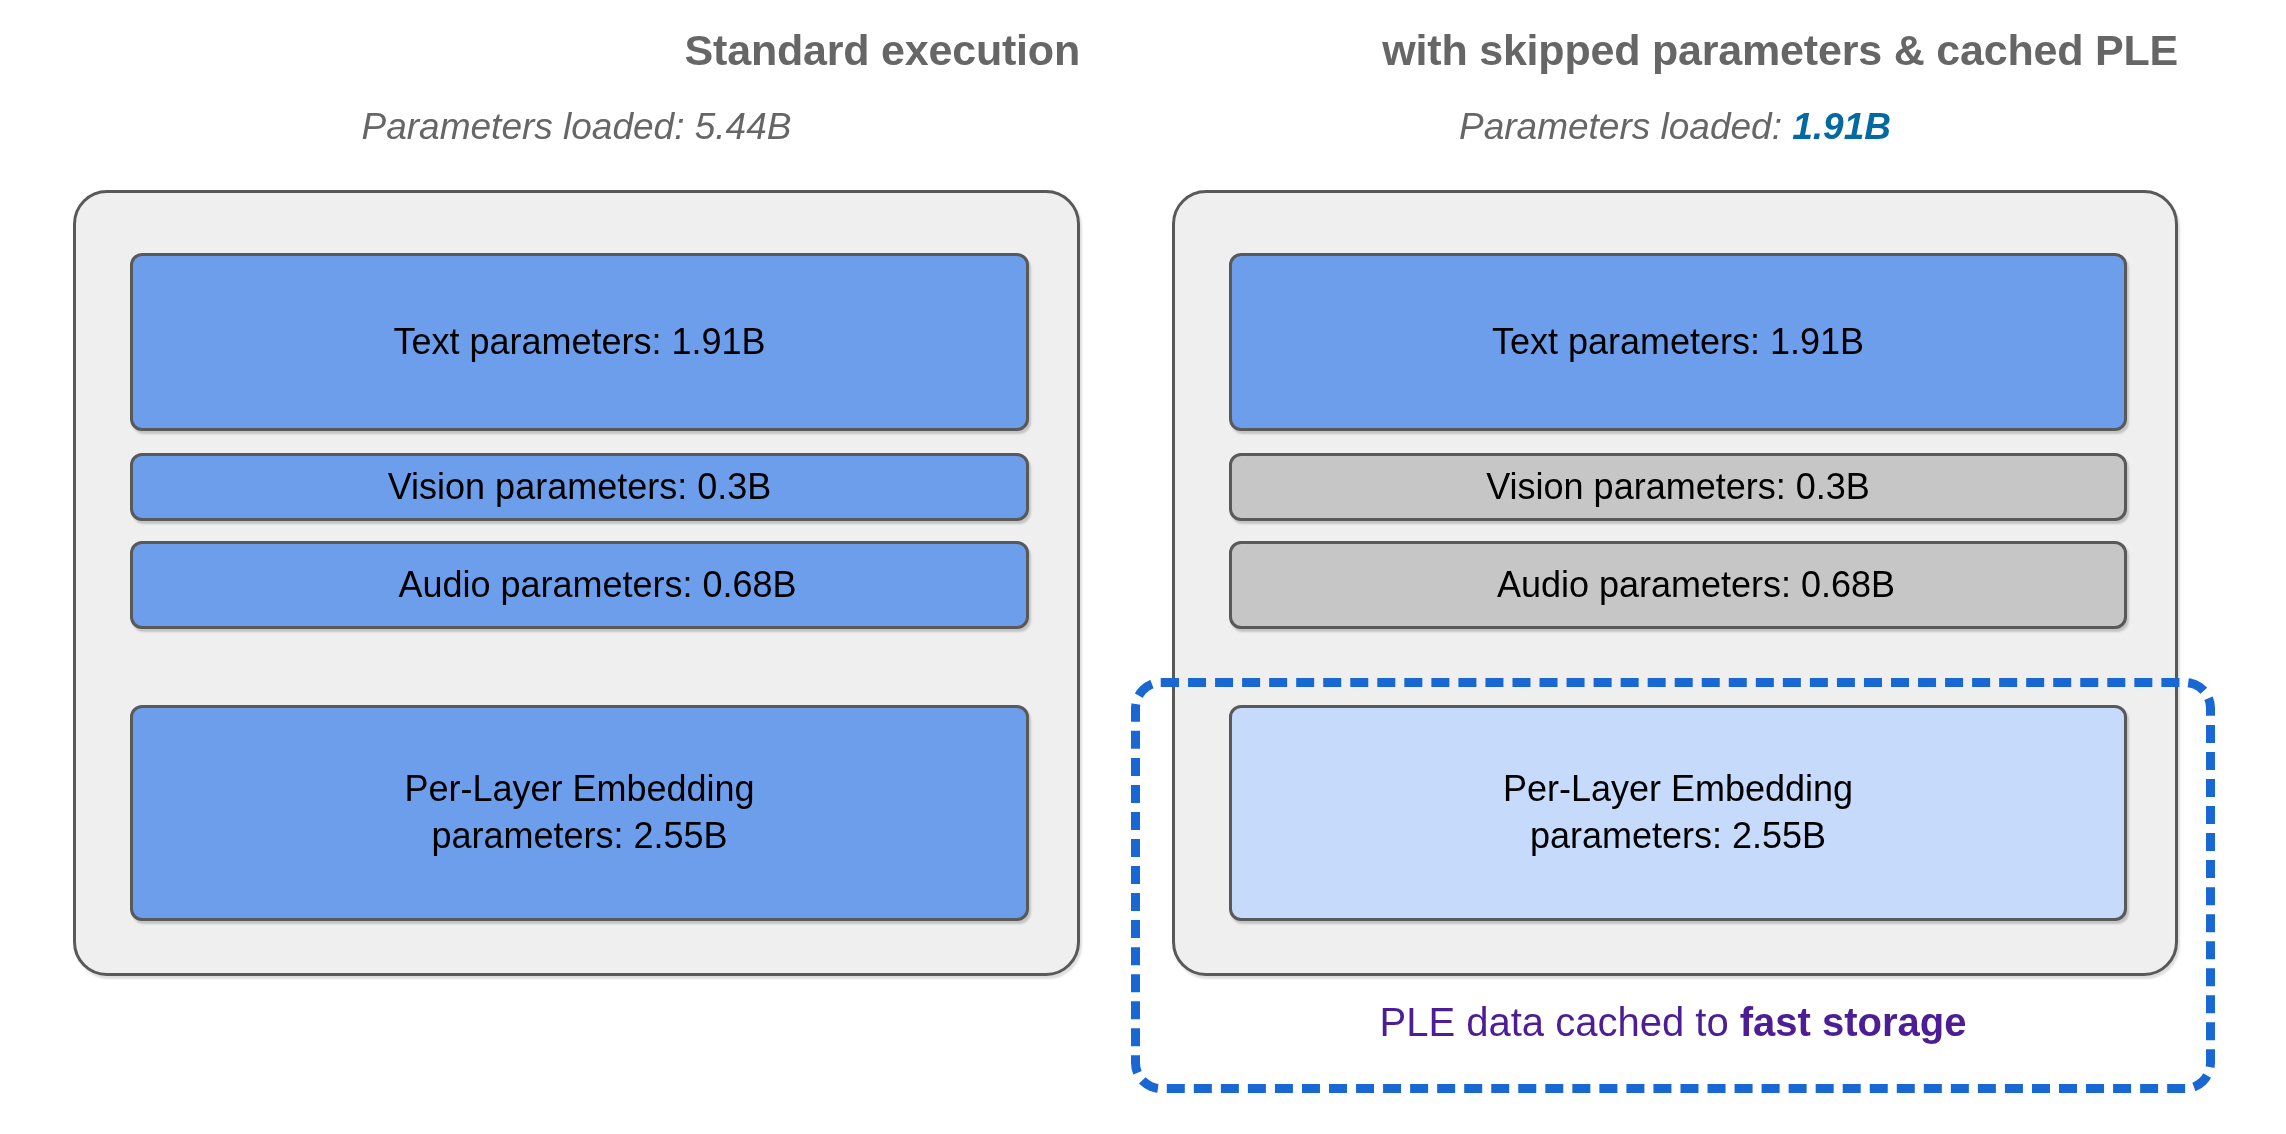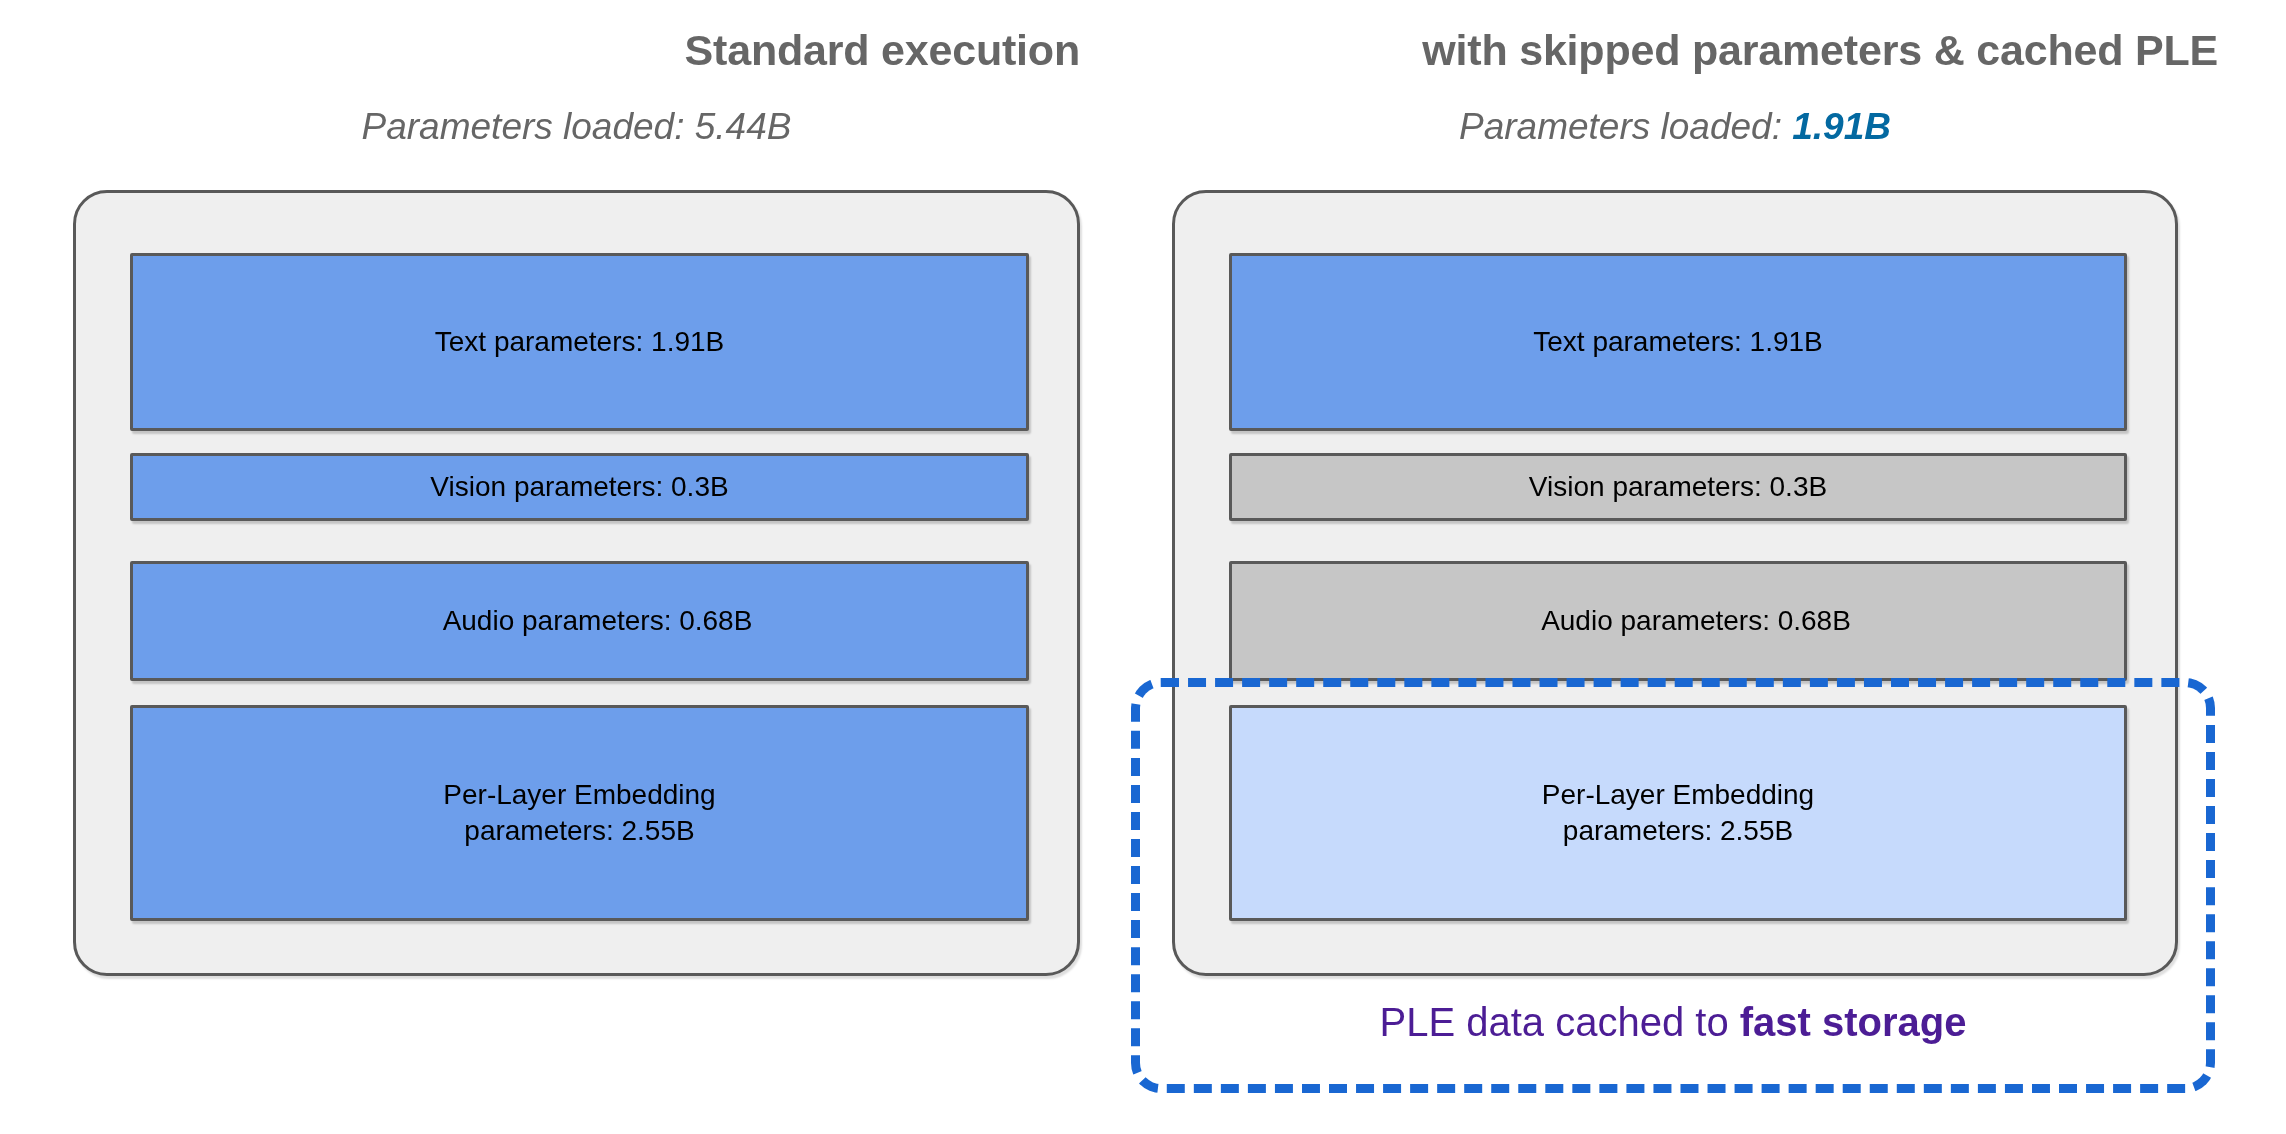--- a/index.html
+++ b/index.html
@@ -37,58 +37,58 @@
     font-size: 37px;
     font-weight: normal;
     color: #666666;
     white-space: nowrap;
     font-style: italic;
   }
   .col-subtitle b { font-weight: bold; color: #0369a1; }
 
   #left-title   { left: 73px;   top: 26px;  width: 1007px; }
   #left-sub     { left: 73px;   top: 106px; width: 1007px; }
-  #right-title  { left: 1212px; top: 26px;  width: 1006px; }
+  #right-title  { left: 1172px; top: 26px;  width: 1006px; }
   #right-sub    { left: 1172px; top: 106px; width: 1006px; }
 
   
   .panel {
     position: absolute;
     background: #efefef;
     border: 3px solid #595959;
     border-radius: 34px;
     box-sizing: border-box;
     box-shadow: 2px 3px 2px rgba(0,0,0,0.13);
   }
   #panel-left  { left: 73px;   top: 190px; width: 1007px; height: 786px; }
   #panel-right { left: 1172px; top: 190px; width: 1006px; height: 786px; }
 
   
   .block {
     position: absolute;
     box-sizing: border-box;
     border: 3px solid #595959;
-    border-radius: 2px;
+    border-radius: 12px;
     display: flex;
     align-items: center;
     justify-content: center;
     text-align: center;
     color: #000000;
-    font-size: 28px;
+    font-size: 36px;
     line-height: 1.30;
     box-shadow: 2px 3px 2px rgba(0,0,0,0.18);
   }
   .block.blue  { background: #6d9eeb; }
   .block.gray  { background: #c6c6c6; }
   .block.lightblue { background: #c6dafc; }
 
   
   .b-text   { left: 54px; top: 60px;  width: 899px; height: 178px; }
   .b-vision { left: 54px; top: 260px; width: 899px; height: 68px;  }
-  .b-audio  { left: 54px; top: 368px; width: 899px; height: 120px; padding-left: 36px; }
+  .b-audio  { left: 54px; top: 348px; width: 899px; height: 88px; padding-left: 36px; }
   .b-ple    { left: 54px; top: 512px; width: 899px; height: 216px; }
 
   #panel-right .b-text   { width: 898px; }
   #panel-right .b-vision { width: 898px; }
   #panel-right .b-audio  { width: 898px; }
   #panel-right .b-ple    { width: 898px; }
 
   
   #cache-region {
     position: absolute;

